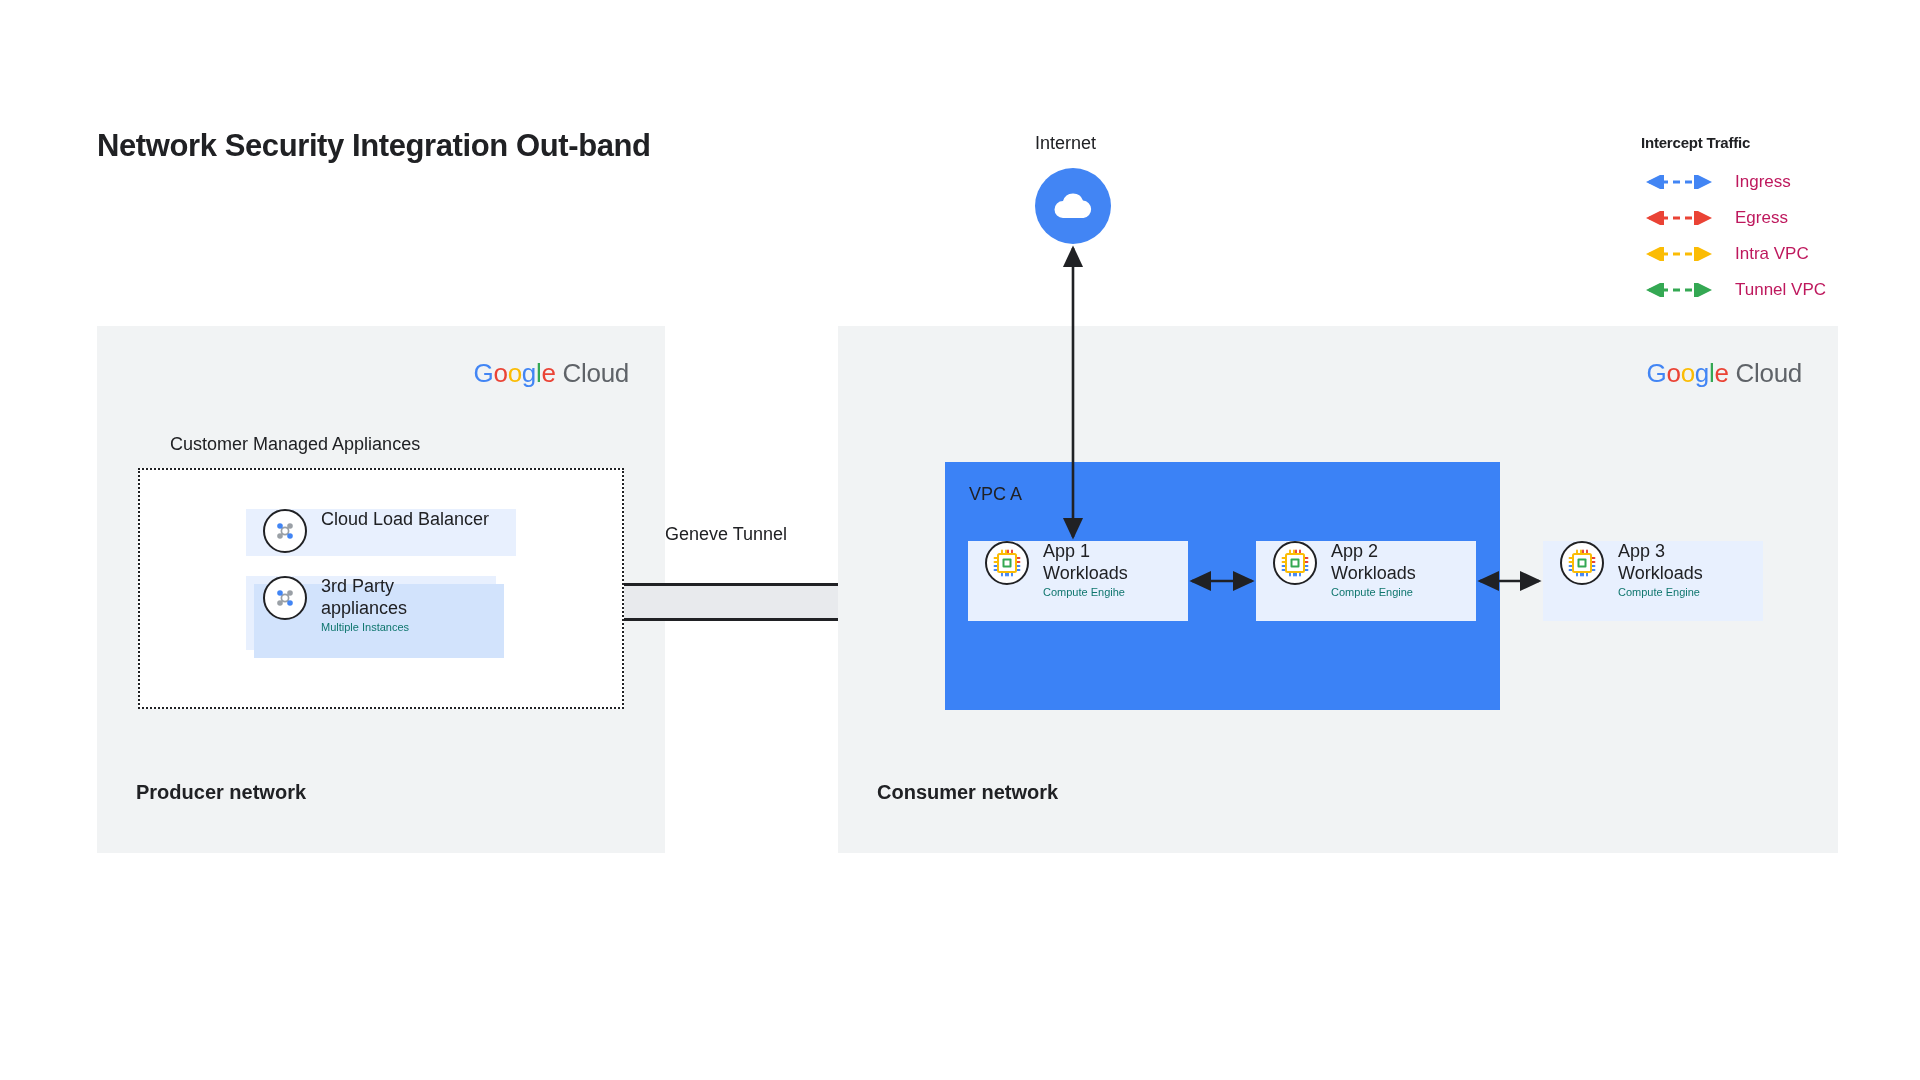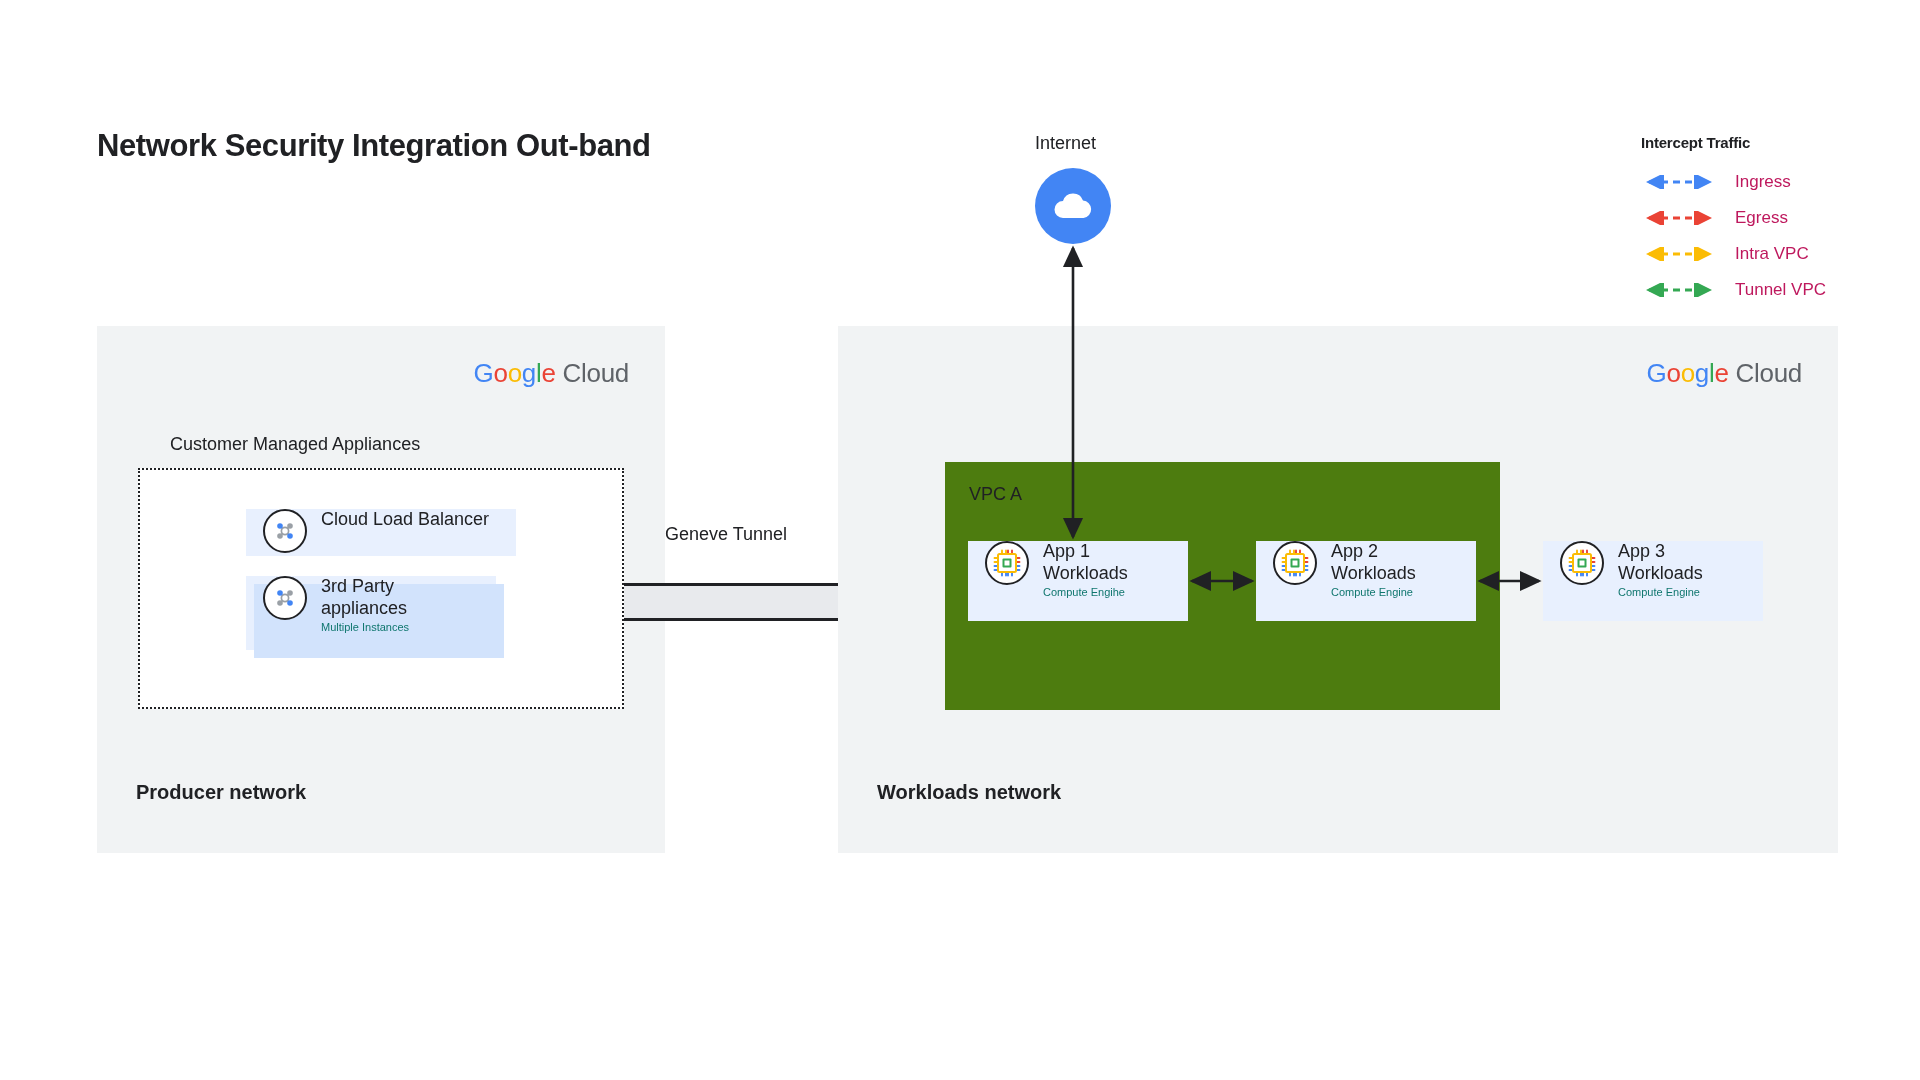--- a/index.html
+++ b/index.html
@@ -108,21 +108,21 @@
     width: 78px; height: 172px;
     border: 2.5px dotted #ea4335; background: #e8eaed;
     display: flex; align-items: center; justify-content: center;
   }
   #intercept-infra-label {
     font-size: 18px; color: #202124; white-space: nowrap;
     writing-mode: vertical-rl;
   }
 
   
-  .vpc-box { position: absolute; background: #4d7c0f; }
+  .vpc-box { position: absolute; background: #3b82f6; }
   #vpc-a { left: 945px; top: 462px; width: 555px; height: 248px; }
   #vpc-b { left: 1523px; top: 462px; width: 277px; height: 248px; }
   .vpc-label {
     position: absolute; left: 24px; top: 22px;
     font-size: 18px; color: #202124; white-space: nowrap;
   }
 
   #card-app1 { left: 968px; top: 541px; width: 220px; height: 80px; }
   #card-app2 { left: 1256px; top: 541px; width: 220px; height: 80px; }
   #card-app3 { left: 1543px; top: 541px; width: 220px; height: 80px; }
@@ -269,21 +269,21 @@
 
   <div id="tunnel-label">Geneve Tunnel</div>
   <div id="tunnel-band"></div>
 
   <div id="intercept-infra">
     <span id="intercept-infra-label">Intercept infra</span>
   </div>
 
   <div class="panel" id="consumer-panel">
     <div class="gc-logo" id="consumer-gc-logo"><span class="gc-g1">G</span><span class="gc-o1">o</span><span class="gc-o2">o</span><span class="gc-g2">g</span><span class="gc-l">l</span><span class="gc-e">e</span><span class="gc-cloud"> Cloud</span></div>
-    <div class="panel-footer" id="consumer-footer">Workloads network</div>
+    <div class="panel-footer" id="consumer-footer">Consumer network</div>
   </div>
 
   <div class="vpc-box" id="vpc-a">
     <div class="vpc-label">VPC A</div>
   </div>
 
 
   <div class="card card-stack" id="card-app1">
     <div class="card-icon">
       <svg width="28" height="28" viewBox="0 0 28 28">

